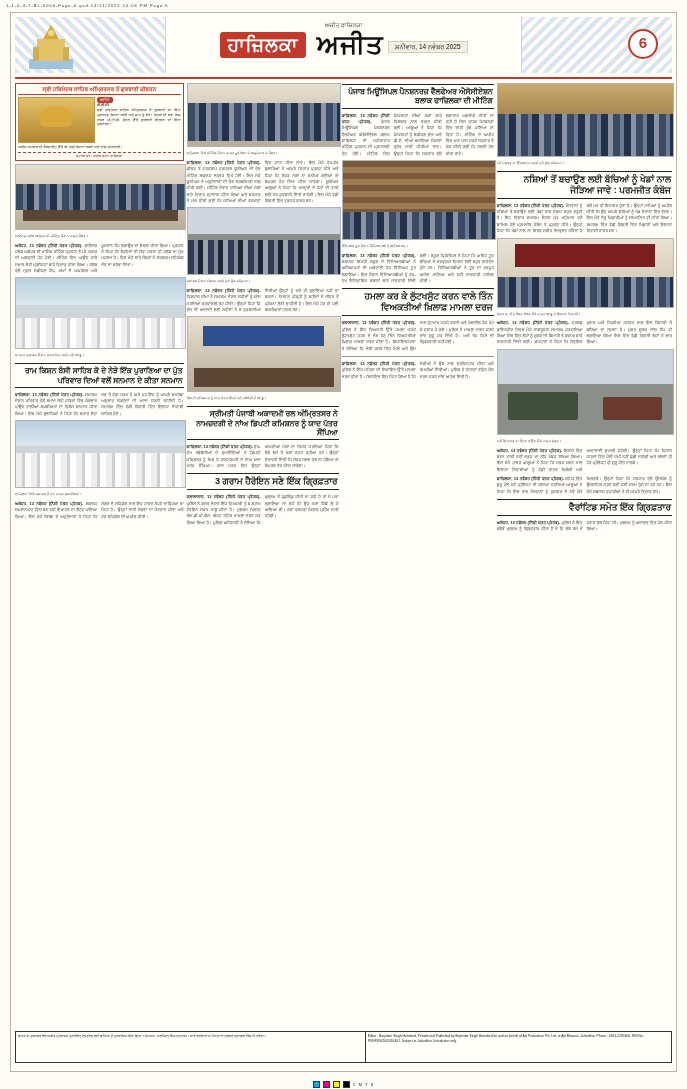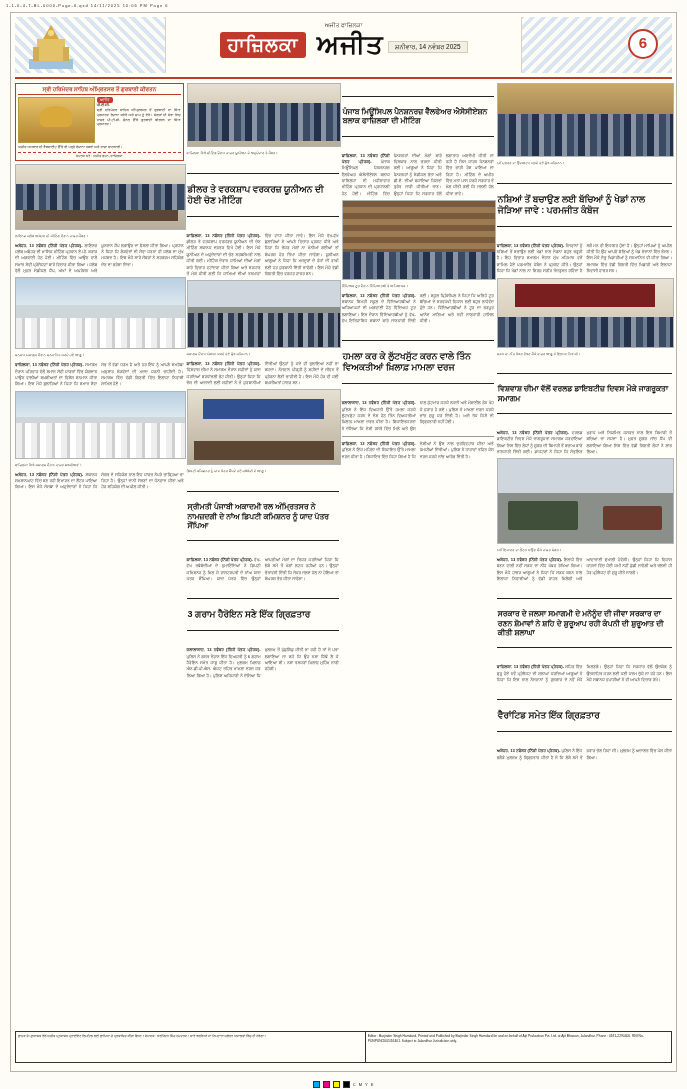--- a/index.html
+++ b/index.html
@@ -37,22 +37,22 @@
   .page-num{position:absolute;right:14px;top:12px;width:26px;height:26px;border:2px solid #c0392b;
     border-radius:50%;color:#c0392b;font-weight:bold;font-size:15px;text-align:center;line-height:24px;
     background:#fff;}
   
   .body-grid{position:absolute;left:4px;top:70px;right:4px;bottom:42px;display:flex;gap:3px;}
   .col{flex:1;display:flex;flex-direction:column;gap:3px;min-width:0;}
   .col.c1{flex:1.02}
   .col.c2{flex:0.92}
   .col.c3{flex:0.92}
   .col.c4{flex:1.06}
-  .hl{font-weight:bold;color:#111;text-align:left;line-height:1.22;border-top:1px solid #222;
-      border-bottom:1px solid #222;padding:10px 1px;margin:13px 0;}
+  .hl{font-weight:bold;color:#111;text-align:right;line-height:1.22;border-top:1px solid #222;
+      border-bottom:1px solid #222;padding:2px 1px;margin:1px 0;}
   .hl.big{font-size:10.5px;}
   .hl.med{font-size:9px;}
   .hl.sm{font-size:7.6px;}
   .txt{font-size:4.1px;line-height:1.55;color:#1a1a1a;text-align:justify;
       column-gap:4px;hyphens:auto;word-break:break-word;}
   .txt.two{column-count:2;}
   .txt.three{column-count:3;}
   .dateline{font-weight:bold;}
   .photo{width:100%;background:#cfd6d9;position:relative;overflow:hidden;border:1px solid #b0b6b8;}
   .cap{font-size:3.6px;color:#222;line-height:1.35;padding:1px 0;text-align:justify;}
@@ -160,20 +160,21 @@
           <span>ਲਾਇਨਜ਼ ਕਲੱਬ ਅਬੋਹਰ ਦੀ ਮਾਸਿਕ ਮੀਟਿੰਗ ਪ੍ਰਧਾਨ ਏ.ਪੀ. ਬਰਾੜ ਦੀ ਅਗਵਾਈ ਹੇਠ ਹੋਈ। ਮੀਟਿੰਗ ਵਿੱਚ ਆਉਣ ਵਾਲੇ ਸਮਾਜ ਸੇਵੀ ਪ੍ਰੋਜੈਕਟਾਂ ਬਾਰੇ ਵਿਚਾਰ ਕੀਤਾ ਗਿਆ। ਕਲੱਬ ਵੱਲੋਂ ਮੁਫ਼ਤ ਮੈਡੀਕਲ ਕੈਂਪ, ਅੱਖਾਂ ਦੇ ਅਪਰੇਸ਼ਨ ਅਤੇ ਖ਼ੂਨਦਾਨ ਕੈਂਪ ਲਗਾਉਣ ਦਾ ਫ਼ੈਸਲਾ ਕੀਤਾ ਗਿਆ। ਪ੍ਰਧਾਨ ਨੇ ਕਿਹਾ ਕਿ ਲੋੜਵੰਦਾਂ ਦੀ ਸੇਵਾ ਕਰਨਾ ਹੀ ਕਲੱਬ ਦਾ ਮੁੱਖ ਮਕਸਦ ਹੈ। ਇਸ ਮੌਕੇ ਸਾਰੇ ਮੈਂਬਰਾਂ ਨੇ ਸਰਗਰਮ ਸਹਿਯੋਗ ਦੇਣ ਦਾ ਭਰੋਸਾ ਦਿੱਤਾ।</span>
         </div>
 
         <div class="photo" style="height:70px">
           <div class="ph-sky"></div>
             <div class="ph-ground"></div>
             <div class="ph-white"></div>
         </div>
         <div class="cap">ਸਨਮਾਨ ਸਮਾਗਮ ਦੌਰਾਨ ਸਨਮਾਨਿਤ ਕਰਦੇ ਹੋਏ ਆਗੂ।</div>
 
+        <div class="hl sm">ਰਾਮ ਕਿਸ਼ਨ ਬੰਸੀ ਸਾਹਿਬ ਕੋ ਦੇ ਨੇੜੇ ਇੱਕ ਪੁਰਾਣਿਆ ਦਾ ਪੁੱਤ ਪਰਿਵਾਰ ਦਿਆਂ ਵਲੋਂ ਸਨਮਾਨ ਦੇ ਕੀਤਾ ਸਨਮਾਨ</div>
         <div class="txt two">
           <span class="dateline">ਫਾਜ਼ਿਲਕਾ, 13 ਨਵੰਬਰ (ਨਿੱਜੀ ਪੱਤਰ ਪ੍ਰੇਰਕ)-</span>
           <span>ਸਮਾਗਮ ਦੌਰਾਨ ਪਰਿਵਾਰ ਵੱਲੋਂ ਸਮਾਜ ਸੇਵੀ ਕਾਰਜਾਂ ਵਿੱਚ ਯੋਗਦਾਨ ਪਾਉਣ ਵਾਲੀਆਂ ਸ਼ਖ਼ਸੀਅਤਾਂ ਦਾ ਵਿਸ਼ੇਸ਼ ਸਨਮਾਨ ਕੀਤਾ ਗਿਆ। ਇਸ ਮੌਕੇ ਬੁਲਾਰਿਆਂ ਨੇ ਕਿਹਾ ਕਿ ਸਮਾਜ ਸੇਵਾ ਸਭ ਤੋਂ ਵੱਡਾ ਧਰਮ ਹੈ ਅਤੇ ਹਰ ਇੱਕ ਨੂੰ ਆਪਣੇ ਸਮਰੱਥਾ ਅਨੁਸਾਰ ਲੋੜਵੰਦਾਂ ਦੀ ਮਦਦ ਕਰਨੀ ਚਾਹੀਦੀ ਹੈ। ਸਮਾਗਮ ਵਿੱਚ ਵੱਡੀ ਗਿਣਤੀ ਵਿੱਚ ਇਲਾਕਾ ਨਿਵਾਸੀ ਸ਼ਾਮਿਲ ਹੋਏ।</span>
         </div>
 
         <div class="photo" style="height:66px">
           <div class="ph-sky"></div>
             <div class="ph-ground"></div>
             <div class="ph-white" style="height:52%"></div>
         </div>
@@ -186,21 +187,20 @@
       </div>
 
       <div class="col c2">
 
         <div class="photo" style="height:62px">
           <div class="ph-room"></div>
             <div class="ph-people" style="bottom:8%;height:62%"></div>
         </div>
         <div class="cap">ਫਾਜ਼ਿਲਕਾ ਵਿਖੇ ਮੀਟਿੰਗ ਦੌਰਾਨ ਹਾਜ਼ਰ ਯੂਨੀਅਨ ਦੇ ਅਹੁਦੇਦਾਰ ਤੇ ਮੈਂਬਰ।</div>
 
-        <div class="hl med">ਡੀਲਰ ਤੇ ਵਰਕਸ਼ਾਪ ਵਰਕਰਜ਼ ਯੂਨੀਅਨ ਦੀ ਹੋਈ ਚੋਣ ਮੀਟਿੰਗ</div>
         <div class="txt two">
           <span class="dateline">ਫਾਜ਼ਿਲਕਾ, 13 ਨਵੰਬਰ (ਨਿੱਜੀ ਪੱਤਰ ਪ੍ਰੇਰਕ)-</span>
           <span>ਡੀਲਰ ਤੇ ਵਰਕਸ਼ਾਪ ਵਰਕਰਜ਼ ਯੂਨੀਅਨ ਦੀ ਚੋਣ ਮੀਟਿੰਗ ਸਥਾਨਕ ਦਫ਼ਤਰ ਵਿਖੇ ਹੋਈ। ਇਸ ਮੌਕੇ ਯੂਨੀਅਨ ਦੇ ਅਹੁਦੇਦਾਰਾਂ ਦੀ ਚੋਣ ਸਰਬਸੰਮਤੀ ਨਾਲ ਕੀਤੀ ਗਈ। ਮੀਟਿੰਗ ਦੌਰਾਨ ਕਾਮਿਆਂ ਦੀਆਂ ਮੰਗਾਂ ਬਾਰੇ ਵਿਚਾਰ ਵਟਾਂਦਰਾ ਕੀਤਾ ਗਿਆ ਅਤੇ ਸਰਕਾਰ ਤੋਂ ਮੰਗ ਕੀਤੀ ਗਈ ਕਿ ਕਾਮਿਆਂ ਦੀਆਂ ਤਨਖ਼ਾਹਾਂ ਵਿੱਚ ਵਾਧਾ ਕੀਤਾ ਜਾਵੇ। ਇਸ ਮੌਕੇ ਵੱਖ-ਵੱਖ ਬੁਲਾਰਿਆਂ ਨੇ ਆਪਣੇ ਵਿਚਾਰ ਪ੍ਰਗਟ ਕੀਤੇ ਅਤੇ ਕਿਹਾ ਕਿ ਜੇਕਰ ਮੰਗਾਂ ਨਾ ਮੰਨੀਆਂ ਗਈਆਂ ਤਾਂ ਸੰਘਰਸ਼ ਹੋਰ ਤਿੱਖਾ ਕੀਤਾ ਜਾਵੇਗਾ। ਯੂਨੀਅਨ ਆਗੂਆਂ ਨੇ ਕਿਹਾ ਕਿ ਮਜ਼ਦੂਰਾਂ ਦੇ ਹੱਕਾਂ ਦੀ ਰਾਖੀ ਲਈ ਹਰ ਕੁਰਬਾਨੀ ਦਿੱਤੀ ਜਾਵੇਗੀ। ਇਸ ਮੌਕੇ ਵੱਡੀ ਗਿਣਤੀ ਵਿੱਚ ਵਰਕਰ ਹਾਜ਼ਰ ਸਨ।</span>
         </div>
 
         <div class="photo" style="height:66px">
           <div class="ph-street"></div>
             <div class="ph-crowd" style="height:52%"></div>
         </div>
         <div class="cap">ਸਮਾਗਮ ਦੌਰਾਨ ਸੰਬੋਧਨ ਕਰਦੇ ਹੋਏ ਮੁੱਖ ਮਹਿਮਾਨ।</div>
@@ -277,39 +277,37 @@
           <span>ਨੌਜਵਾਨਾਂ ਨੂੰ ਨਸ਼ਿਆਂ ਤੋਂ ਬਚਾਉਣ ਲਈ ਖੇਡਾਂ ਨਾਲ ਜੋੜਨਾ ਬਹੁਤ ਜ਼ਰੂਰੀ ਹੈ। ਇਹ ਵਿਚਾਰ ਸਮਾਗਮ ਦੌਰਾਨ ਮੁੱਖ ਮਹਿਮਾਨ ਵਜੋਂ ਸ਼ਾਮਿਲ ਹੋਏ ਪਰਮਜੀਤ ਕੰਬੋਜ ਨੇ ਪ੍ਰਗਟ ਕੀਤੇ। ਉਨ੍ਹਾਂ ਕਿਹਾ ਕਿ ਖੇਡਾਂ ਨਾਲ ਨਾ ਸਿਰਫ਼ ਸਰੀਰ ਤੰਦਰੁਸਤ ਰਹਿੰਦਾ ਹੈ ਸਗੋਂ ਮਨ ਵੀ ਇਕਾਗਰ ਹੁੰਦਾ ਹੈ। ਉਨ੍ਹਾਂ ਮਾਪਿਆਂ ਨੂੰ ਅਪੀਲ ਕੀਤੀ ਕਿ ਉਹ ਆਪਣੇ ਬੱਚਿਆਂ ਨੂੰ ਖੇਡ ਮੈਦਾਨਾਂ ਵਿੱਚ ਭੇਜਣ। ਇਸ ਮੌਕੇ ਜੇਤੂ ਖਿਡਾਰੀਆਂ ਨੂੰ ਸਨਮਾਨਿਤ ਵੀ ਕੀਤਾ ਗਿਆ। ਸਮਾਗਮ ਵਿੱਚ ਵੱਡੀ ਗਿਣਤੀ ਵਿੱਚ ਖਿਡਾਰੀ ਅਤੇ ਇਲਾਕਾ ਨਿਵਾਸੀ ਹਾਜ਼ਰ ਸਨ।</span>
         </div>
 
         <div class="photo" style="height:68px">
           <div class="ph-room" style="background:linear-gradient(#e9e2d5,#cbbfa8)"></div>
           <div class="ph-banner" style="background:#7a1f1f;top:8%;height:34%"></div>
           <div class="ph-people" style="bottom:0;height:44%"></div>
         </div>
         <div class="cap">ਸੜਕ ਦਾ ਨੀਂਹ ਪੱਥਰ ਰੱਖਣ ਮੌਕੇ ਹਾਜ਼ਰ ਆਗੂ ਤੇ ਇਲਾਕਾ ਨਿਵਾਸੀ।</div>
 
-        <div class="hl sm">ਵਿਸ਼ਵਾਸ਼ ਚੀਮਾ ਵੱਲੋਂ ਵਰਲਡ ਡਾਇਬਟੀਜ਼ ਦਿਵਸ ਮੌਕੇ ਜਾਗਰੂਕਤਾ ਸਮਾਗਮ</div>
         <div class="txt two">
           <span class="dateline">ਅਬੋਹਰ, 13 ਨਵੰਬਰ (ਨਿੱਜੀ ਪੱਤਰ ਪ੍ਰੇਰਕ)-</span>
           <span>ਵਰਲਡ ਡਾਇਬਟੀਜ਼ ਦਿਵਸ ਮੌਕੇ ਜਾਗਰੂਕਤਾ ਸਮਾਗਮ ਕਰਵਾਇਆ ਗਿਆ ਜਿਸ ਵਿੱਚ ਲੋਕਾਂ ਨੂੰ ਸ਼ੂਗਰ ਦੀ ਬਿਮਾਰੀ ਤੋਂ ਬਚਾਅ ਬਾਰੇ ਜਾਣਕਾਰੀ ਦਿੱਤੀ ਗਈ। ਡਾਕਟਰਾਂ ਨੇ ਕਿਹਾ ਕਿ ਸੰਤੁਲਿਤ ਖੁਰਾਕ ਅਤੇ ਨਿਯਮਿਤ ਕਸਰਤ ਨਾਲ ਇਸ ਬਿਮਾਰੀ ਤੋਂ ਬਚਿਆ ਜਾ ਸਕਦਾ ਹੈ। ਮੁਫ਼ਤ ਸ਼ੂਗਰ ਜਾਂਚ ਕੈਂਪ ਵੀ ਲਗਾਇਆ ਗਿਆ ਜਿਸ ਵਿੱਚ ਵੱਡੀ ਗਿਣਤੀ ਲੋਕਾਂ ਨੇ ਲਾਭ ਲਿਆ।</span>
         </div>
 
         <div class="photo" style="height:84px">
           <div class="ph-street"></div>
           <div class="ph-veh"></div>
             <div class="ph-veh2"></div>
         </div>
         <div class="cap">ਨਵੀਂ ਇਮਾਰਤ ਦਾ ਲੈਂਟਰ ਪਾਉਣ ਮੌਕੇ ਹਾਜ਼ਰ ਸੰਗਤ।</div>
 
         <div class="txt two">
           <span class="dateline">ਅਬੋਹਰ, 13 ਨਵੰਬਰ (ਨਿੱਜੀ ਪੱਤਰ ਪ੍ਰੇਰਕ)-</span>
           <span>ਇਲਾਕੇ ਵਿੱਚ ਬਣਨ ਵਾਲੀ ਨਵੀਂ ਸੜਕ ਦਾ ਨੀਂਹ ਪੱਥਰ ਰੱਖਿਆ ਗਿਆ। ਇਸ ਮੌਕੇ ਹਾਜ਼ਰ ਆਗੂਆਂ ਨੇ ਕਿਹਾ ਕਿ ਸੜਕ ਬਣਨ ਨਾਲ ਇਲਾਕਾ ਨਿਵਾਸੀਆਂ ਨੂੰ ਵੱਡੀ ਰਾਹਤ ਮਿਲੇਗੀ ਅਤੇ ਆਵਾਜਾਈ ਸੁਖਾਲੀ ਹੋਵੇਗੀ। ਉਨ੍ਹਾਂ ਕਿਹਾ ਕਿ ਵਿਕਾਸ ਕਾਰਜਾਂ ਵਿੱਚ ਕੋਈ ਕਮੀ ਨਹੀਂ ਛੱਡੀ ਜਾਵੇਗੀ ਅਤੇ ਜਲਦੀ ਹੀ ਹੋਰ ਪ੍ਰੋਜੈਕਟ ਵੀ ਸ਼ੁਰੂ ਕੀਤੇ ਜਾਣਗੇ।</span>
         </div>
 
-        <div class="hl sm">ਸਰਕਾਰ ਦੇ ਜਲਸਾ ਸਮਾਗਮੀ ਦੇ ਮਨੋਨੂੰਦ ਦੀ ਜੀਵਾ ਸਰਕਾਰ ਦਾ ਰਣਨ ਸ਼ੋਮਾਵਾਂ ਨੇ ਸ਼ਹਿ ਦੇ ਸ਼ੁਰੂਆਪ ਰਹੀ ਕੰਪਨੀ ਦੀ ਸ਼ੁਰੂਆਤ ਦੀ ਕੀਤੀ ਸ਼ਲਾਘਾ</div>
         <div class="txt two">
           <span class="dateline">ਫਾਜ਼ਿਲਕਾ, 13 ਨਵੰਬਰ (ਨਿੱਜੀ ਪੱਤਰ ਪ੍ਰੇਰਕ)-</span>
           <span>ਸ਼ਹਿਰ ਵਿੱਚ ਸ਼ੁਰੂ ਹੋਏ ਨਵੇਂ ਪ੍ਰੋਜੈਕਟ ਦੀ ਸ਼ਲਾਘਾ ਕਰਦਿਆਂ ਆਗੂਆਂ ਨੇ ਕਿਹਾ ਕਿ ਇਸ ਨਾਲ ਨੌਜਵਾਨਾਂ ਨੂੰ ਰੁਜ਼ਗਾਰ ਦੇ ਨਵੇਂ ਮੌਕੇ ਮਿਲਣਗੇ। ਉਨ੍ਹਾਂ ਕਿਹਾ ਕਿ ਸਰਕਾਰ ਵੱਲੋਂ ਉਦਯੋਗ ਨੂੰ ਉਤਸ਼ਾਹਿਤ ਕਰਨ ਲਈ ਕਈ ਕਦਮ ਚੁੱਕੇ ਜਾ ਰਹੇ ਹਨ। ਇਸ ਮੌਕੇ ਸਥਾਨਕ ਵਪਾਰੀਆਂ ਨੇ ਵੀ ਆਪਣੇ ਵਿਚਾਰ ਰੱਖੇ।</span>
         </div>
 
         <div class="hl med">ਵੈਰਾਂਟਿਡ ਸਮੇਤ ਇੱਕ ਗ੍ਰਿਫ਼ਤਾਰ</div>
         <div class="txt two">
           <span class="dateline">ਅਬੋਹਰ, 13 ਨਵੰਬਰ (ਨਿੱਜੀ ਪੱਤਰ ਪ੍ਰੇਰਕ)-</span>
           <span>ਪੁਲਿਸ ਨੇ ਇੱਕ ਭਗੌੜੇ ਮੁਲਜ਼ਮ ਨੂੰ ਗ੍ਰਿਫ਼ਤਾਰ ਕੀਤਾ ਹੈ ਜੋ ਕਿ ਲੰਬੇ ਸਮੇਂ ਤੋਂ ਫ਼ਰਾਰ ਚੱਲ ਰਿਹਾ ਸੀ। ਮੁਲਜ਼ਮ ਨੂੰ ਅਦਾਲਤ ਵਿੱਚ ਪੇਸ਼ ਕੀਤਾ ਗਿਆ।</span>
         </div>

